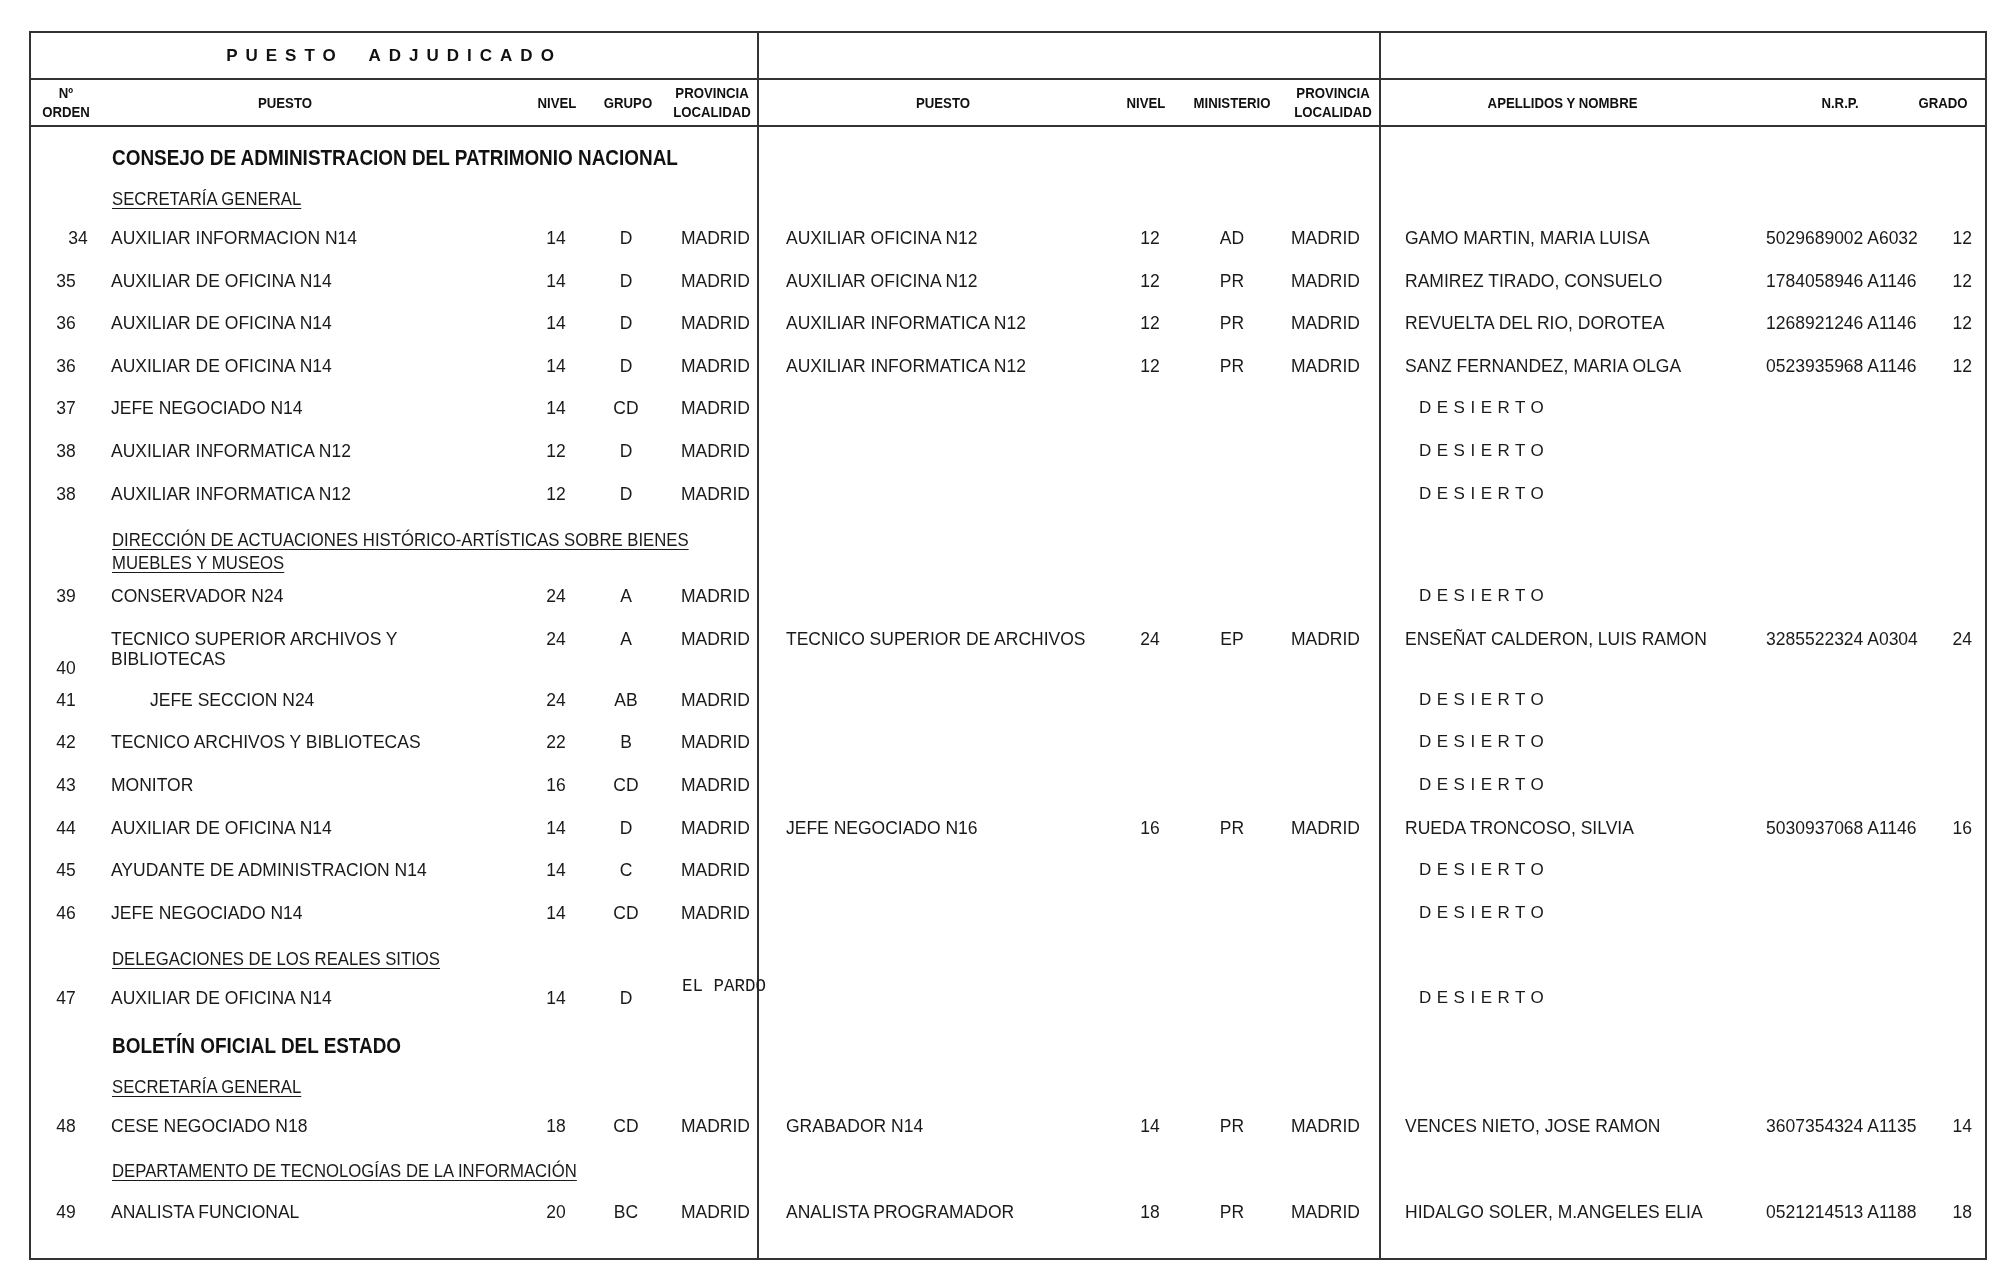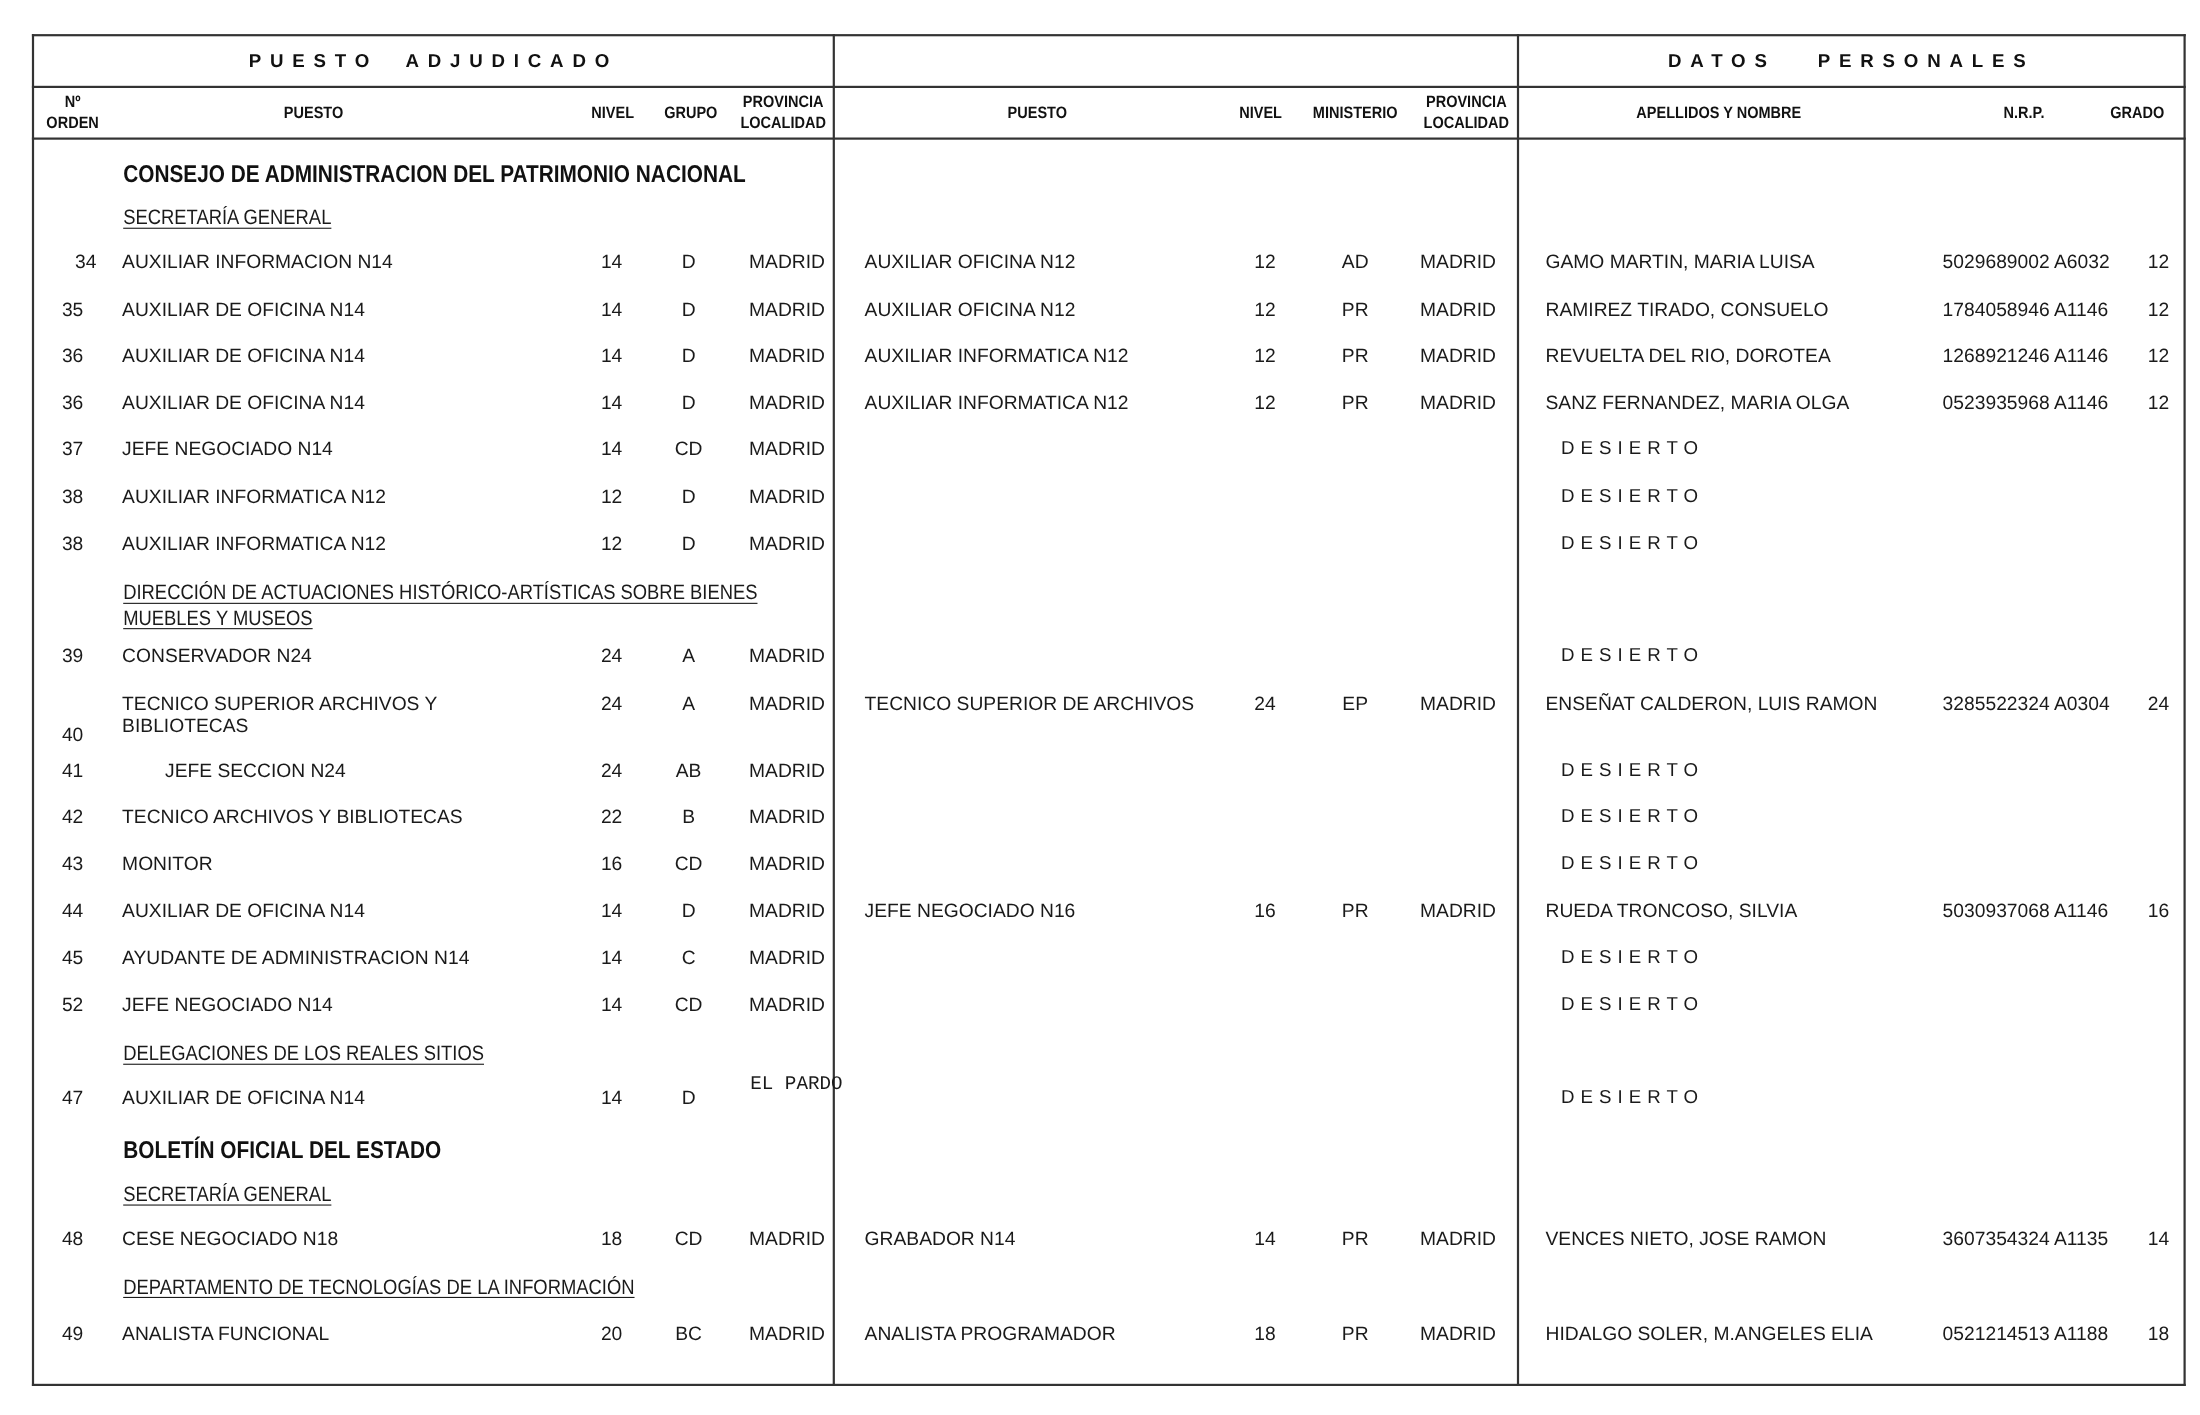--- a/index.html
+++ b/index.html
@@ -31,21 +31,20 @@
   <div class="hline" style="left:29px; top:31px; width:1958px;"></div>
   <div class="hline" style="left:29px; top:78px; width:1958px;"></div>
   <div class="hline" style="left:29px; top:125px; width:1958px;"></div>
   <div class="hline" style="left:29px; top:1258px; width:1958px;"></div>
   <div class="vline" style="left:29px; top:31px; height:1229px;"></div>
   <div class="vline" style="left:757px; top:31px; height:1229px;"></div>
   <div class="vline" style="left:1379px; top:31px; height:1229px;"></div>
   <div class="vline" style="left:1985px; top:31px; height:1229px;"></div>
 
   <div class="sect-title" style="left:31px; width:726px; white-space:pre;">PUESTO  ADJUDICADO</div>
-  <div class="sect-title" style="left:1381px; width:604px; white-space:pre;">DATOS   PERSONALES</div>
 
   <div class="colh" style="left:36px; top:83px; width:60px;">
     <div>Nº</div>
     <div>ORDEN</div>
   </div>
   <div class="colh" style="left:235px; top:93px; width:100px;">PUESTO</div>
   <div class="colh" style="left:527px; top:93px; width:60px;">NIVEL</div>
   <div class="colh" style="left:598px; top:93px; width:60px;">GRUPO</div>
   <div class="colh" style="left:667px; top:83px; width:90px;">
     <div>PROVINCIA</div>
@@ -214,21 +213,21 @@
       </div>
       <div>
         <div class="cell c" style="left:46px; top:860px; width:40px;">45</div>
         <div class="cell" style="left:111px; top:860px;">AYUDANTE DE ADMINISTRACION N14</div>
         <div class="cell c" style="left:533px; top:860px; width:46px;">14</div>
         <div class="cell c" style="left:603px; top:860px; width:46px;">C</div>
         <div class="cell r" style="left:660px; top:860px; width:90px;">MADRID</div>
         <div class="cell desierto" style="left:1419px; top:860px;">DESIERTO</div>
       </div>
       <div>
-        <div class="cell c" style="left:46px; top:903px; width:40px;">52</div>
+        <div class="cell c" style="left:46px; top:903px; width:40px;">46</div>
         <div class="cell" style="left:111px; top:903px;">JEFE NEGOCIADO N14</div>
         <div class="cell c" style="left:533px; top:903px; width:46px;">14</div>
         <div class="cell c" style="left:603px; top:903px; width:46px;">CD</div>
         <div class="cell r" style="left:660px; top:903px; width:90px;">MADRID</div>
         <div class="cell desierto" style="left:1419px; top:903px;">DESIERTO</div>
       </div>
       <div>
         <div class="cell c" style="left:46px; top:988px; width:40px;">47</div>
         <div class="cell" style="left:111px; top:988px;">AUXILIAR DE OFICINA N14</div>
         <div class="cell c" style="left:533px; top:988px; width:46px;">14</div>

